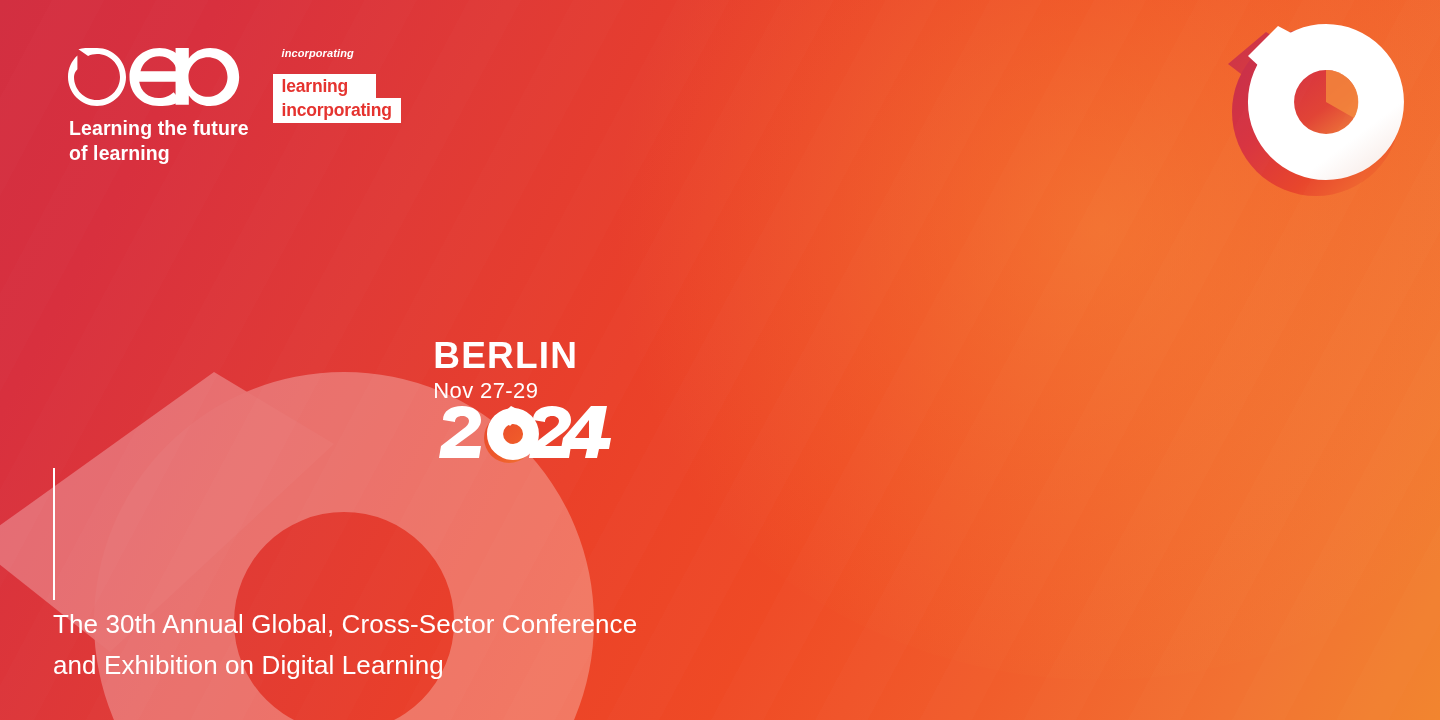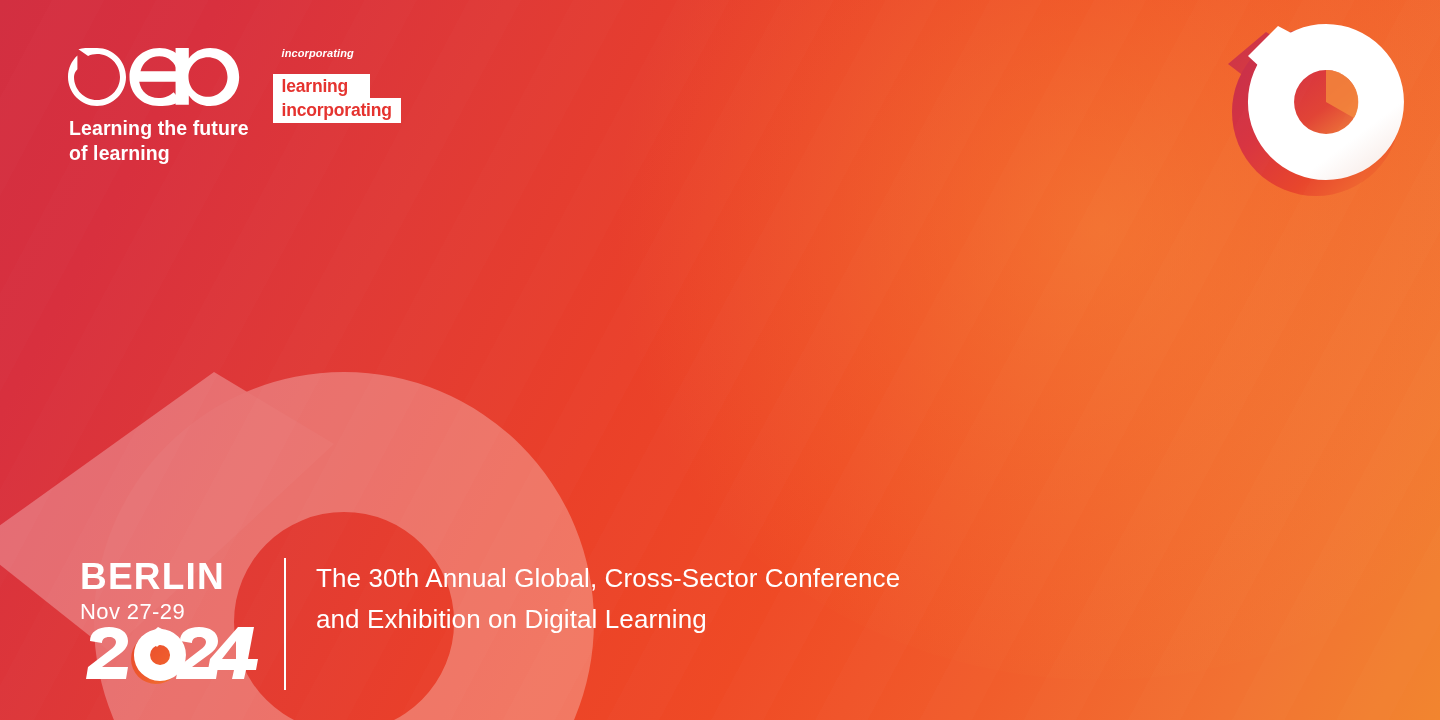--- a/index.html
+++ b/index.html
@@ -109,39 +109,41 @@
     display: block;
     background: #ffffff;
     color: #e5322e;
     font-weight: 700;
     font-size: 17.5px;
     line-height: 1.1;
     letter-spacing: -.2px;
     padding: 3px 9px 2px 9px;
     width: max-content;
   }
-  .lt-row--one { padding-right: 22px; text-align: center; }
+  .lt-row--one { padding-right: 28px; text-align: center; }
 
   
   .hero-mark {
     position: absolute;
     right: 18px;
     top: 16px;
     width: 218px;
     height: 196px;
     pointer-events: none;
   }
 
   
   .footer {
     position: absolute;
-    left: 80px;
+    left: 53px;
     bottom: 26px;
     display: flex;
+    align-items: flex-end;
     gap: 0;
+    flex-direction: column;
   }
   .place-block {
     width: 186px;
     padding-right: 18px;
   }
   .place-city {
     color: #ffffff;
     font-size: 37px;
     font-weight: 700;
     letter-spacing: 1.2px;

